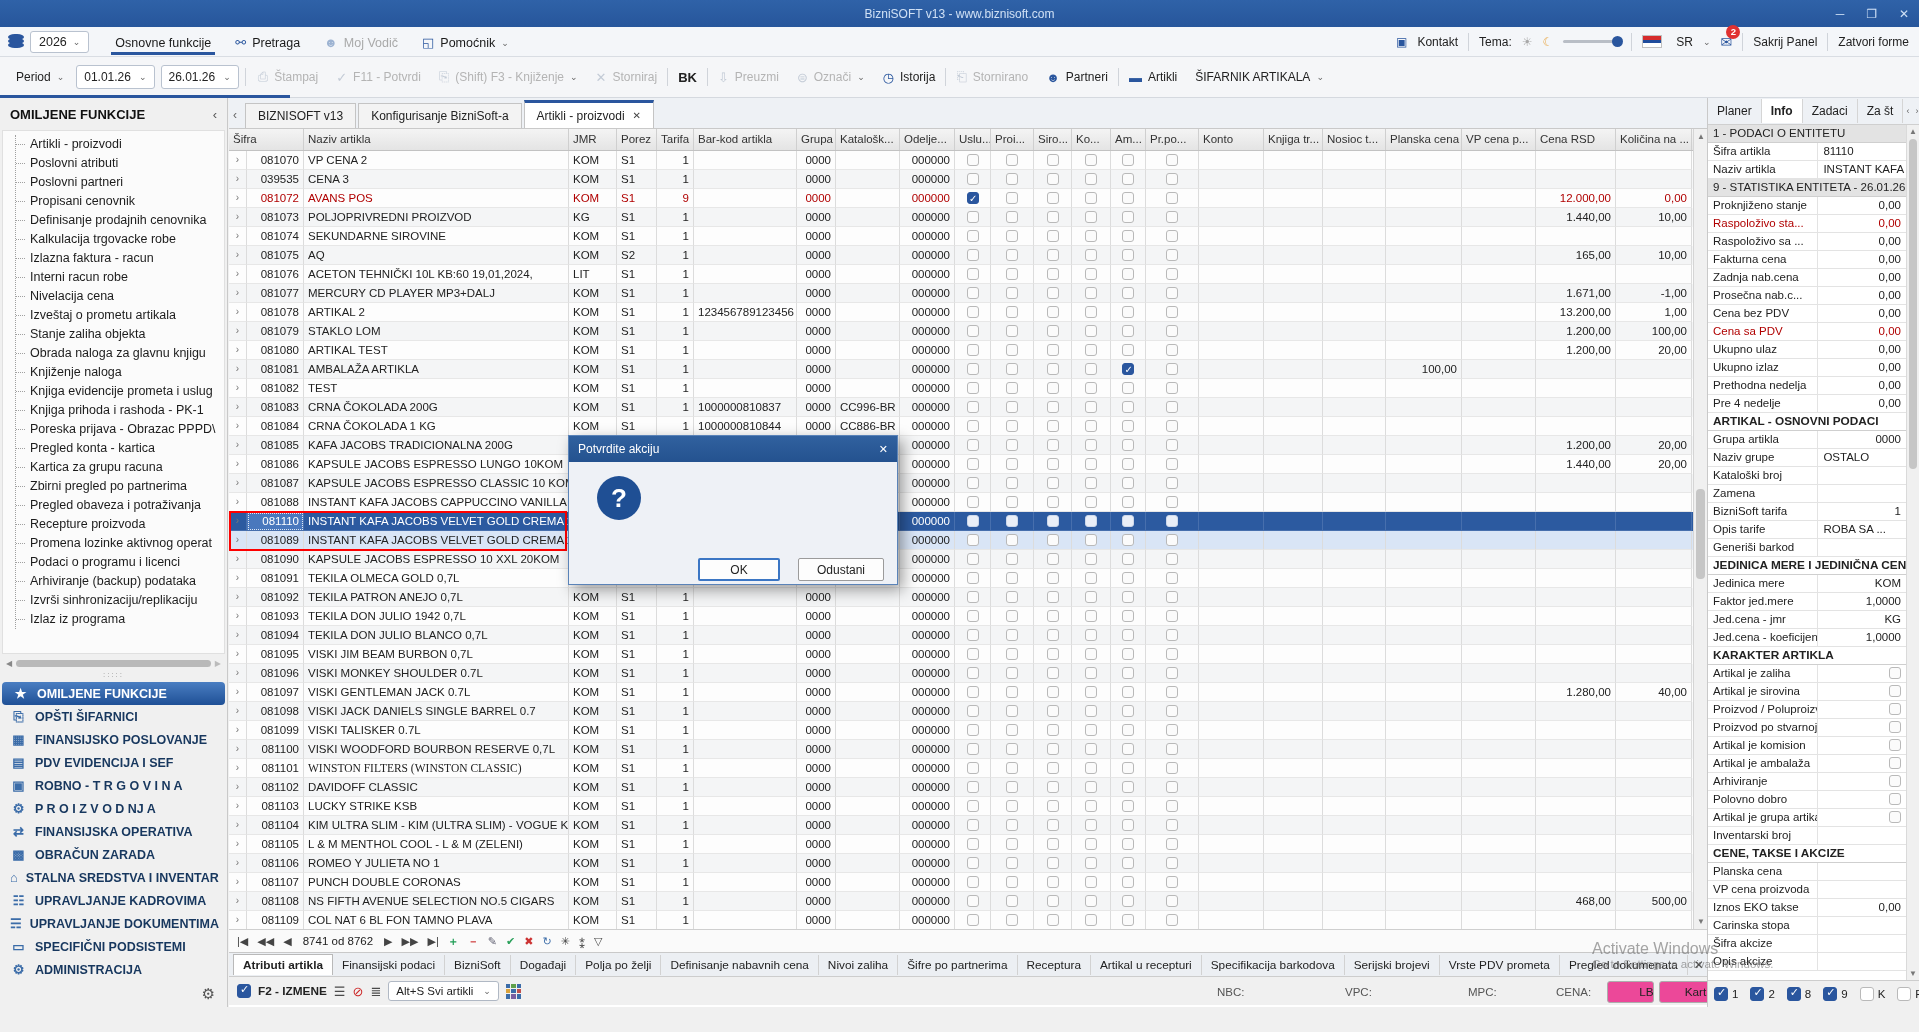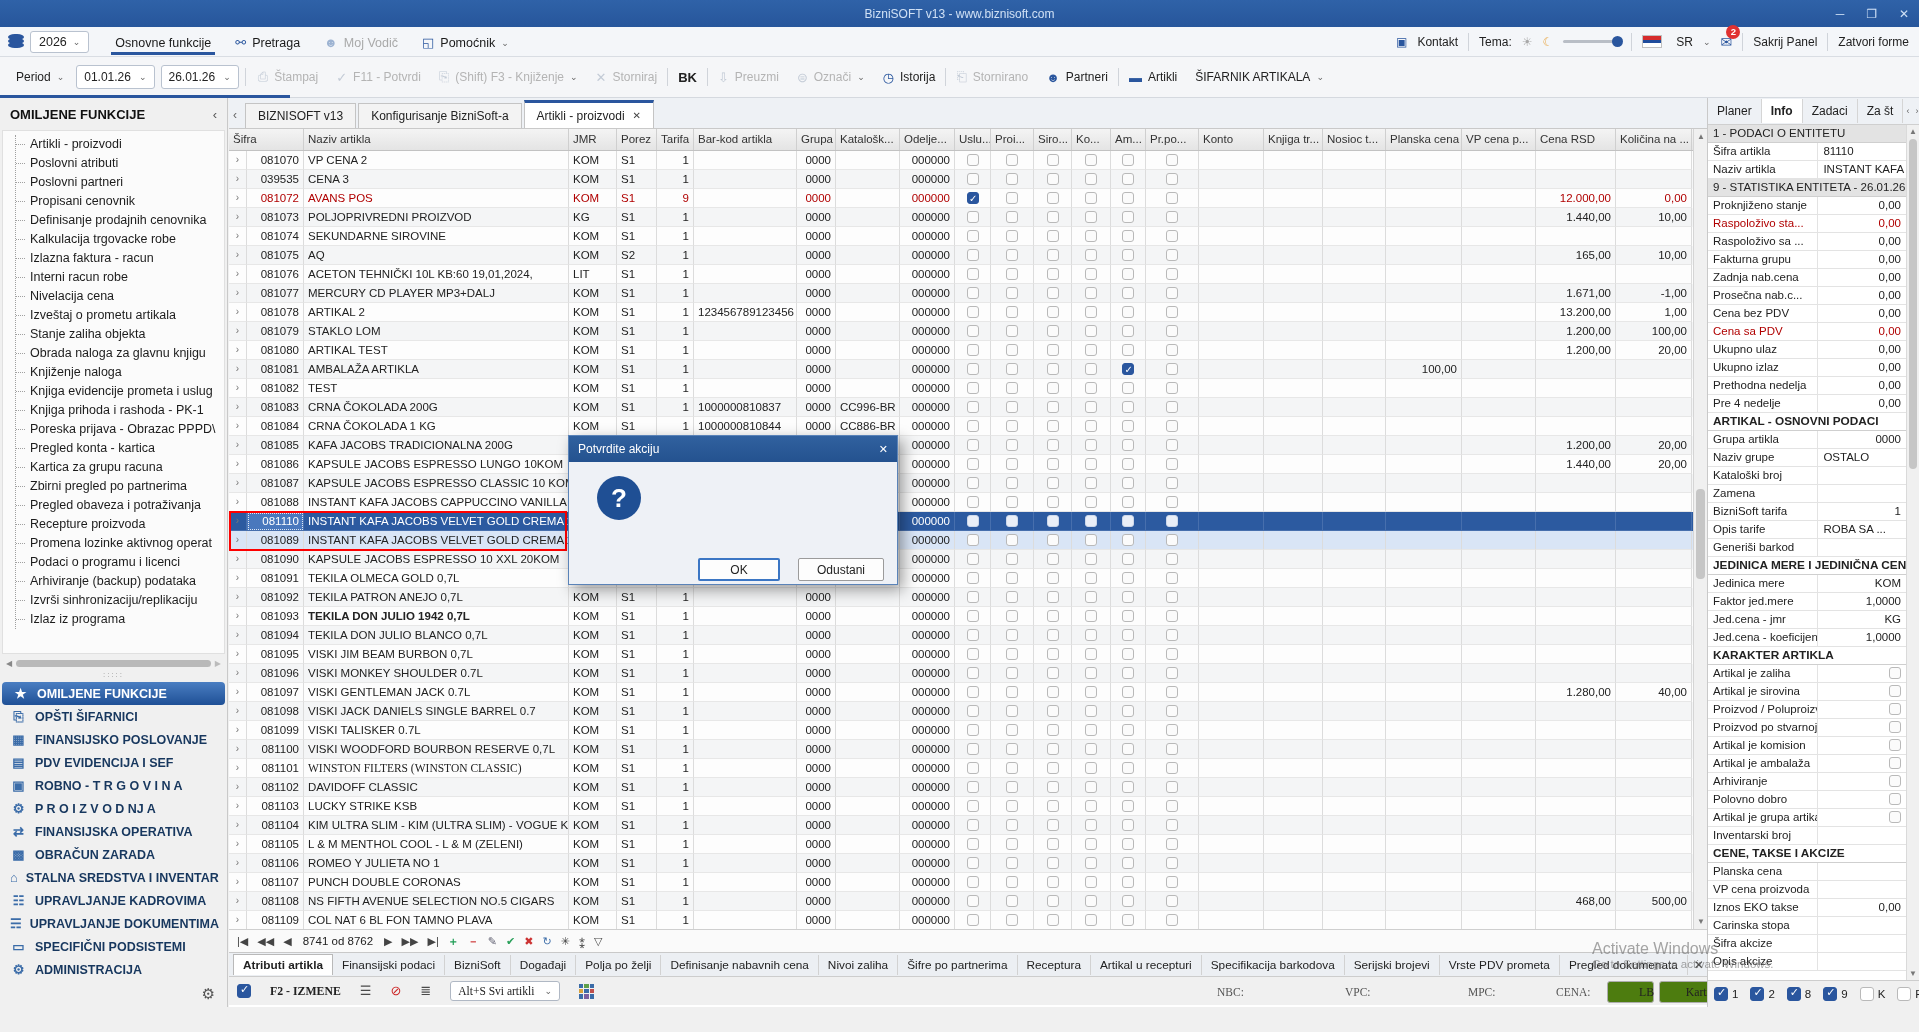--- a/index.html
+++ b/index.html
@@ -104,29 +104,29 @@
   
   .pager { height:23px; background:#fafafa; border-top:1px solid #cfcfcf; display:flex; align-items:center; gap:9px; padding-left:8px; font-size:11px; }
   .pg { cursor:pointer; color:#444; }
   .pager .count { font-size:11.5px; color:#222; padding:0 2px; }
   
   .btabs { height:24px; background:#eceff3; border-top:1px solid #c9c9c9; display:flex; align-items:center; padding-left:4px; }
   .btab { padding:3px 9px; font-size:11.8px; color:#222; border-right:1px solid #d2d2d2; white-space:nowrap; cursor:pointer; }
   .btab.active { background:#fff; border:1px solid #b9b9b9; border-bottom:none; font-weight:bold; }
   .btabs .bt-ctrl { margin-left:6px; color:#444; font-size:10px; cursor:pointer; }
   
-  .statusrow { height:29px; background:#f0f0f0; border-top:1px solid #cdcdcd; position:relative; display:flex; align-items:center; gap:19px; padding-left:8px;font-family:Liberation Serif, serif; }
+  .statusrow { height:29px; background:#f0f0f0; border-top:1px solid #cdcdcd; position:relative; display:flex; align-items:center; gap:7px; padding-left:8px; }
   .statusrow .lbl { font-size:11.8px; color:#222; font-weight:bold; }
   .sicon { font-size:13px; color:#4a4a4a; cursor:pointer; }
   .sicon.red { color:#cc2222; }
   .filter-select { border:1px solid #b0b8c4; background:#fff; border-radius:3px; padding:3px 7px; font-size:11.5px; display:flex; gap:10px; align-items:center; cursor:pointer; }
   .grid-icon { width:15px; height:15px; display:grid; grid-template-columns:1fr 1fr 1fr; gap:1px; cursor:pointer; }
   .grid-icon i { background:#3b6ca8; } .grid-icon i:nth-child(2){background:#5fa04a}.grid-icon i:nth-child(4){background:#d9a23b}.grid-icon i:nth-child(6){background:#c0504d}.grid-icon i:nth-child(8){background:#7c5fa0}
   .price-lbl { position:absolute; top:9px; font-size:11.5px; color:#555; }
-  .srow-btn { position:absolute; top:4px; height:22px; background:#4d7c0f; border:1px solid #adadad; border-radius:3px; font-size:11.8px; display:flex; align-items:center; justify-content:center; cursor:pointer;padding-left:32px; }
+  .srow-btn { position:absolute; top:4px; height:22px; background:#ec4899; border:1px solid #adadad; border-radius:3px; font-size:11.8px; display:flex; align-items:center; justify-content:center; cursor:pointer;padding-left:32px; }
   
   .rightpanel { position:absolute; left:1707px; top:98px; right:0; bottom:25px; background:#f4f4f4; border-left:1px solid #c9c9c9; display:flex; flex-direction:column; }
   .rp-tabs { height:27px; display:flex; align-items:center; border-bottom:1px solid #cfcfcf; background:#eef1f5; }
   .rp-tab { padding:5px 9px; font-size:12px; color:#222; border-right:1px solid #d5d5d5; cursor:pointer; white-space:nowrap; }
   .rp-tab.active { background:#fff; font-weight:bold; }
   .rp-arr { font-size:9px; color:#666; padding:0 3px; cursor:pointer; }
   .rp-body { flex:1; overflow:hidden; background:#fff; position:relative; padding-right:13px; }
   .rp-row { display:flex; height:18px; border-bottom:1px solid #e3e3e3; }
   .rp-row .rl { flex:1.28; font-size:11.5px; line-height:17px; padding:0 5px; border-right:1px solid #e3e3e3; white-space:nowrap; overflow:hidden; }
   .rp-row .rv { flex:1; font-size:11.5px; line-height:17px; padding:0 5px; text-align:right; white-space:nowrap; overflow:hidden; }
@@ -1367,21 +1367,21 @@
             <div class="gc" style="width: 59px;"></div>
             <div class="gc" style="width: 63px;"></div>
             <div class="gc num" style="width: 76px;"></div>
             <div class="gc num" style="width: 74px;"></div>
             <div class="gc num" style="width: 80px;"></div>
             <div class="gc num" style="width: 76px;"></div>
           </div>
           <div class="grow">
             <div class="gc expand-g" style="width: 18px;">›</div>
             <div class="gc num sifra-cell" style="width: 57px;">081093</div>
-            <div class="gc" style="width: 265px; font-weight: bold;">TEKILA DON JULIO 1942 0,7L</div>
+            <div class="gc" style="width: 265px;">TEKILA DON JULIO 1942 0,7L</div>
             <div class="gc" style="width: 48px;">KOM</div>
             <div class="gc" style="width: 40px;">S1</div>
             <div class="gc num" style="width: 37px;">1</div>
             <div class="gc" style="width: 103px;"></div>
             <div class="gc num" style="width: 39px;">0000</div>
             <div class="gc" style="width: 64px;"></div>
             <div class="gc num" style="width: 55px;">000000</div>
             <div class="gc ctr" style="width: 36px;">
               <div class="cbx"></div>
             </div>
@@ -2117,21 +2117,21 @@
           </div>
           <div class="rp-row red">
             <div class="rl">Raspoloživo sta...</div>
             <div class="rv">0,00</div>
           </div>
           <div class="rp-row">
             <div class="rl">Raspoloživo sa ...</div>
             <div class="rv">0,00</div>
           </div>
           <div class="rp-row">
-            <div class="rl">Fakturna grupu</div>
+            <div class="rl">Fakturna cena</div>
             <div class="rv">0,00</div>
           </div>
           <div class="rp-row">
             <div class="rl">Zadnja nab.cena</div>
             <div class="rv">0,00</div>
           </div>
           <div class="rp-row">
             <div class="rl">Prosečna nab.c...</div>
             <div class="rv">0,00</div>
           </div>

